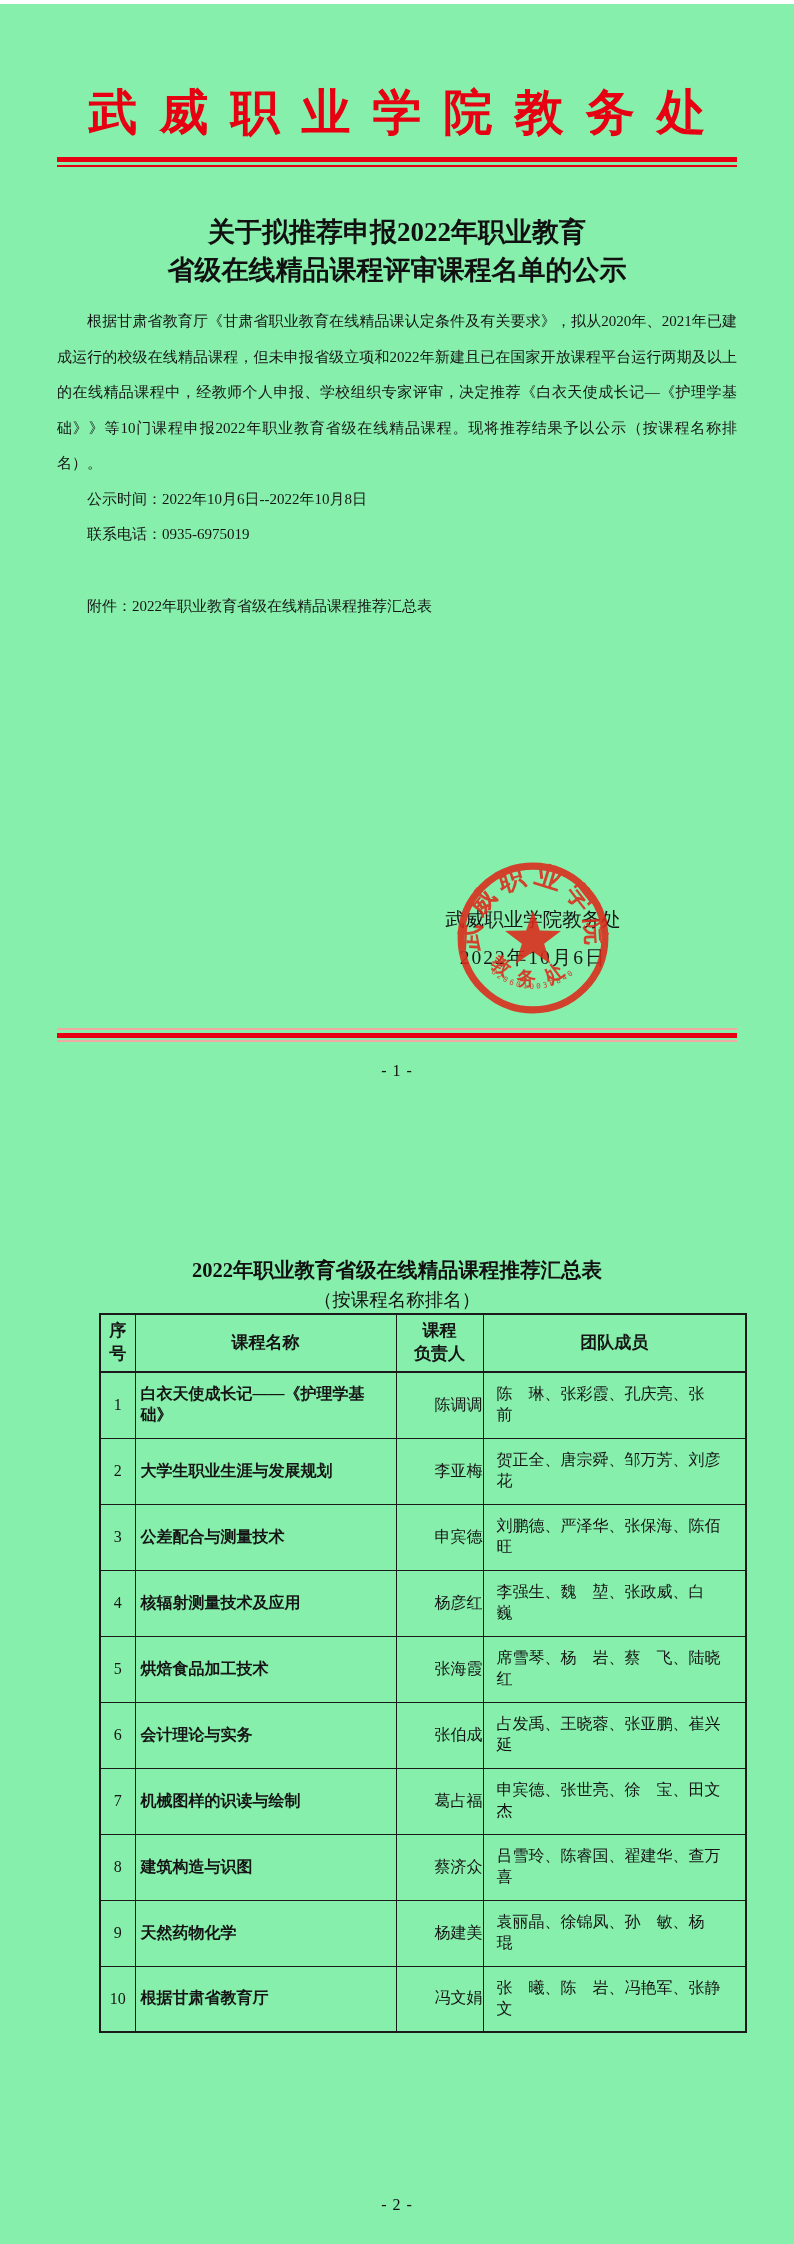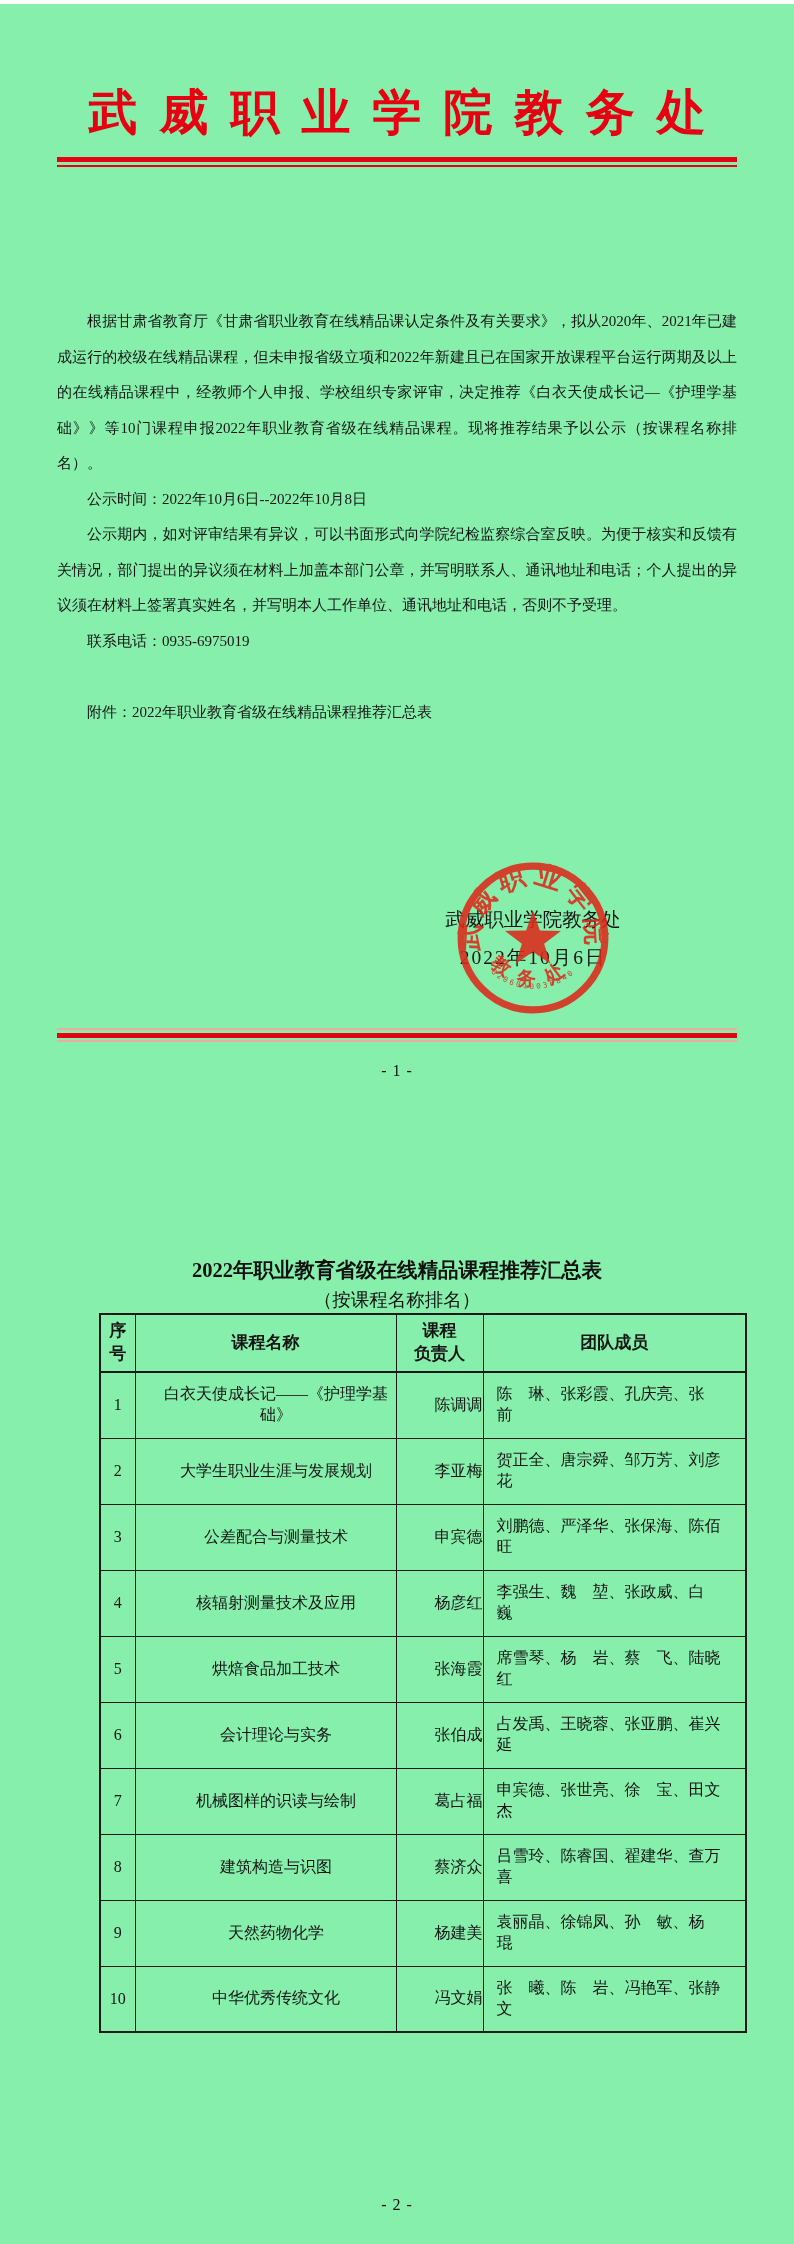--- a/index.html
+++ b/index.html
@@ -50,38 +50,41 @@
 
   table.courses { position:absolute; top:1309px; left:99px; width:646px;
     border-collapse:collapse; table-layout:fixed; font-size:16px; color:#151515; }
   table.courses th, table.courses td { border:1px solid #1a1a1a; }
   table.courses { border:2px solid #1a1a1a; }
   table.courses thead tr { height:58px; }
   table.courses thead th { font-size:17px; font-weight:bold; text-align:center;
     line-height:1.35; border-bottom-width:2px; }
   table.courses tbody tr { height:66px; }
   td.c-no { text-align:center; }
-  td.c-course { text-align:center; padding-left:25px; padding-right:4px; }
+  td.c-course { text-align:left; padding-left:5px; padding-right:4px;font-weight:bold; }
   td.c-leader { text-align:right; }
   td.c-team { text-align:left; padding-left:13px; padding-right:20px; }
 </style>
 </head>
 <body>
 
 <div class="doc">
 
   <div class="banner">武威职业学院教务处</div>
   <div class="rule rule-top-thick"></div>
   <div class="rule rule-top-thin"></div>
 
+  <div class="doc-title">
+    <div>关于拟推荐申报2022年职业教育</div>
+    <div>省级在线精品课程评审课程名单的公示</div>
+  </div>
 
   <div class="body-col">
     <p>根据甘肃省教育厅《甘肃省职业教育在线精品课认定条件及有关要求》，拟从2020年、2021年已建成运行的校级在线精品课程，但未申报省级立项和2022年新建且已在国家开放课程平台运行两期及以上的在线精品课程中，经教师个人申报、学校组织专家评审，决定推荐《白衣天使成长记—《护理学基础》》等10门课程申报2022年职业教育省级在线精品课程。现将推荐结果予以公示（按课程名称排名）。</p>
     <p>公示时间：2022年10月6日--2022年10月8日</p>
-    <p>公示期内，如对评审结果有异议，可以书面形式向学院纪检监察综合室反映。为便于核实和反馈有关情况，部门提出的异议须在材料上加盖本部门公章，并写明联系人、通讯地址和电话；个人提出的异议须在材料上签署真实姓名，并写明本人工作单位、通讯地址和电话，否则不予受理。</p>
     <p>联系电话：0935-6975019</p>
     <div class="attachment">附件：2022年职业教育省级在线精品课程推荐汇总表</div>
   </div>
 
   <div class="signature">
     <div>武威职业学院教务处</div>
     <div class="sig-date">2022年10月6日</div>
   </div>
 
   <svg class="seal" viewBox="0 0 160 160">
@@ -185,21 +188,21 @@
 
     <tr>
       <td class="c-no">9</td>
       <td class="c-course">天然药物化学</td>
       <td class="c-leader">杨建美</td>
       <td class="c-team">袁丽晶、徐锦凤、孙　敏、杨　琨</td>
     </tr>
 
     <tr>
       <td class="c-no">10</td>
-      <td class="c-course">中华优秀传统文化</td>
+      <td class="c-course">根据甘肃省教育厅</td>
       <td class="c-leader">冯文娟</td>
       <td class="c-team">张　曦、陈　岩、冯艳军、张静文</td>
     </tr>
   </tbody>
   </table>
 
   <div class="page-num page-num-2">- 2 -</div>
 </div>
 
 </body></html>

